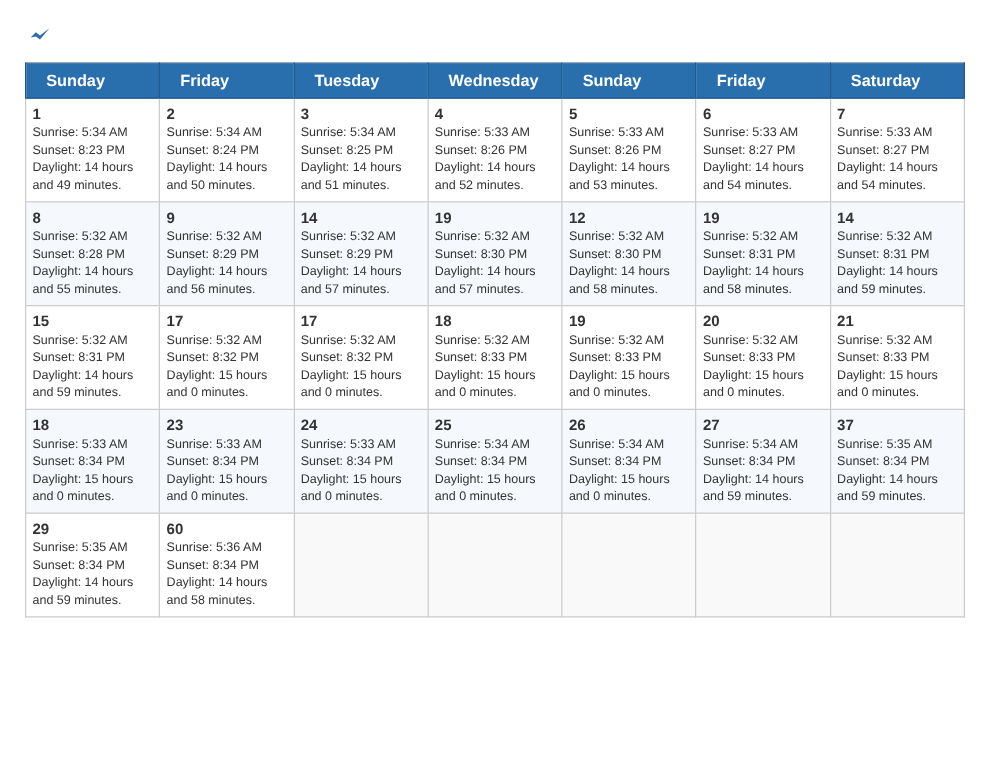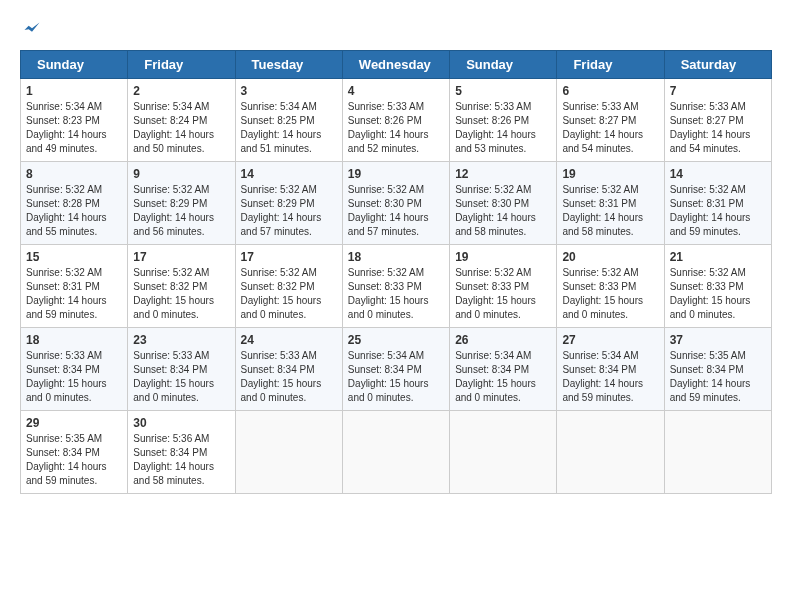--- a/index.html
+++ b/index.html
@@ -254,21 +254,21 @@
           <span class="day-num">37</span>
           <span class="day-info">Sunrise: 5:35 AM<br>Sunset: 8:34 PM<br>Daylight: 14 hours and 59 minutes.</span>
         </td>
         </tr>
         <tr>
           <td>
           <span class="day-num">29</span>
           <span class="day-info">Sunrise: 5:35 AM<br>Sunset: 8:34 PM<br>Daylight: 14 hours and 59 minutes.</span>
         </td>
           <td>
-          <span class="day-num">30</span>
+          <span class="day-num">60</span>
           <span class="day-info">Sunrise: 5:36 AM<br>Sunset: 8:34 PM<br>Daylight: 14 hours and 58 minutes.</span>
         </td>
           <td class="empty-cell"></td>
           <td class="empty-cell"></td>
           <td class="empty-cell"></td>
           <td class="empty-cell"></td>
           <td class="empty-cell"></td>
         </tr>
       </tbody>
   </table>

